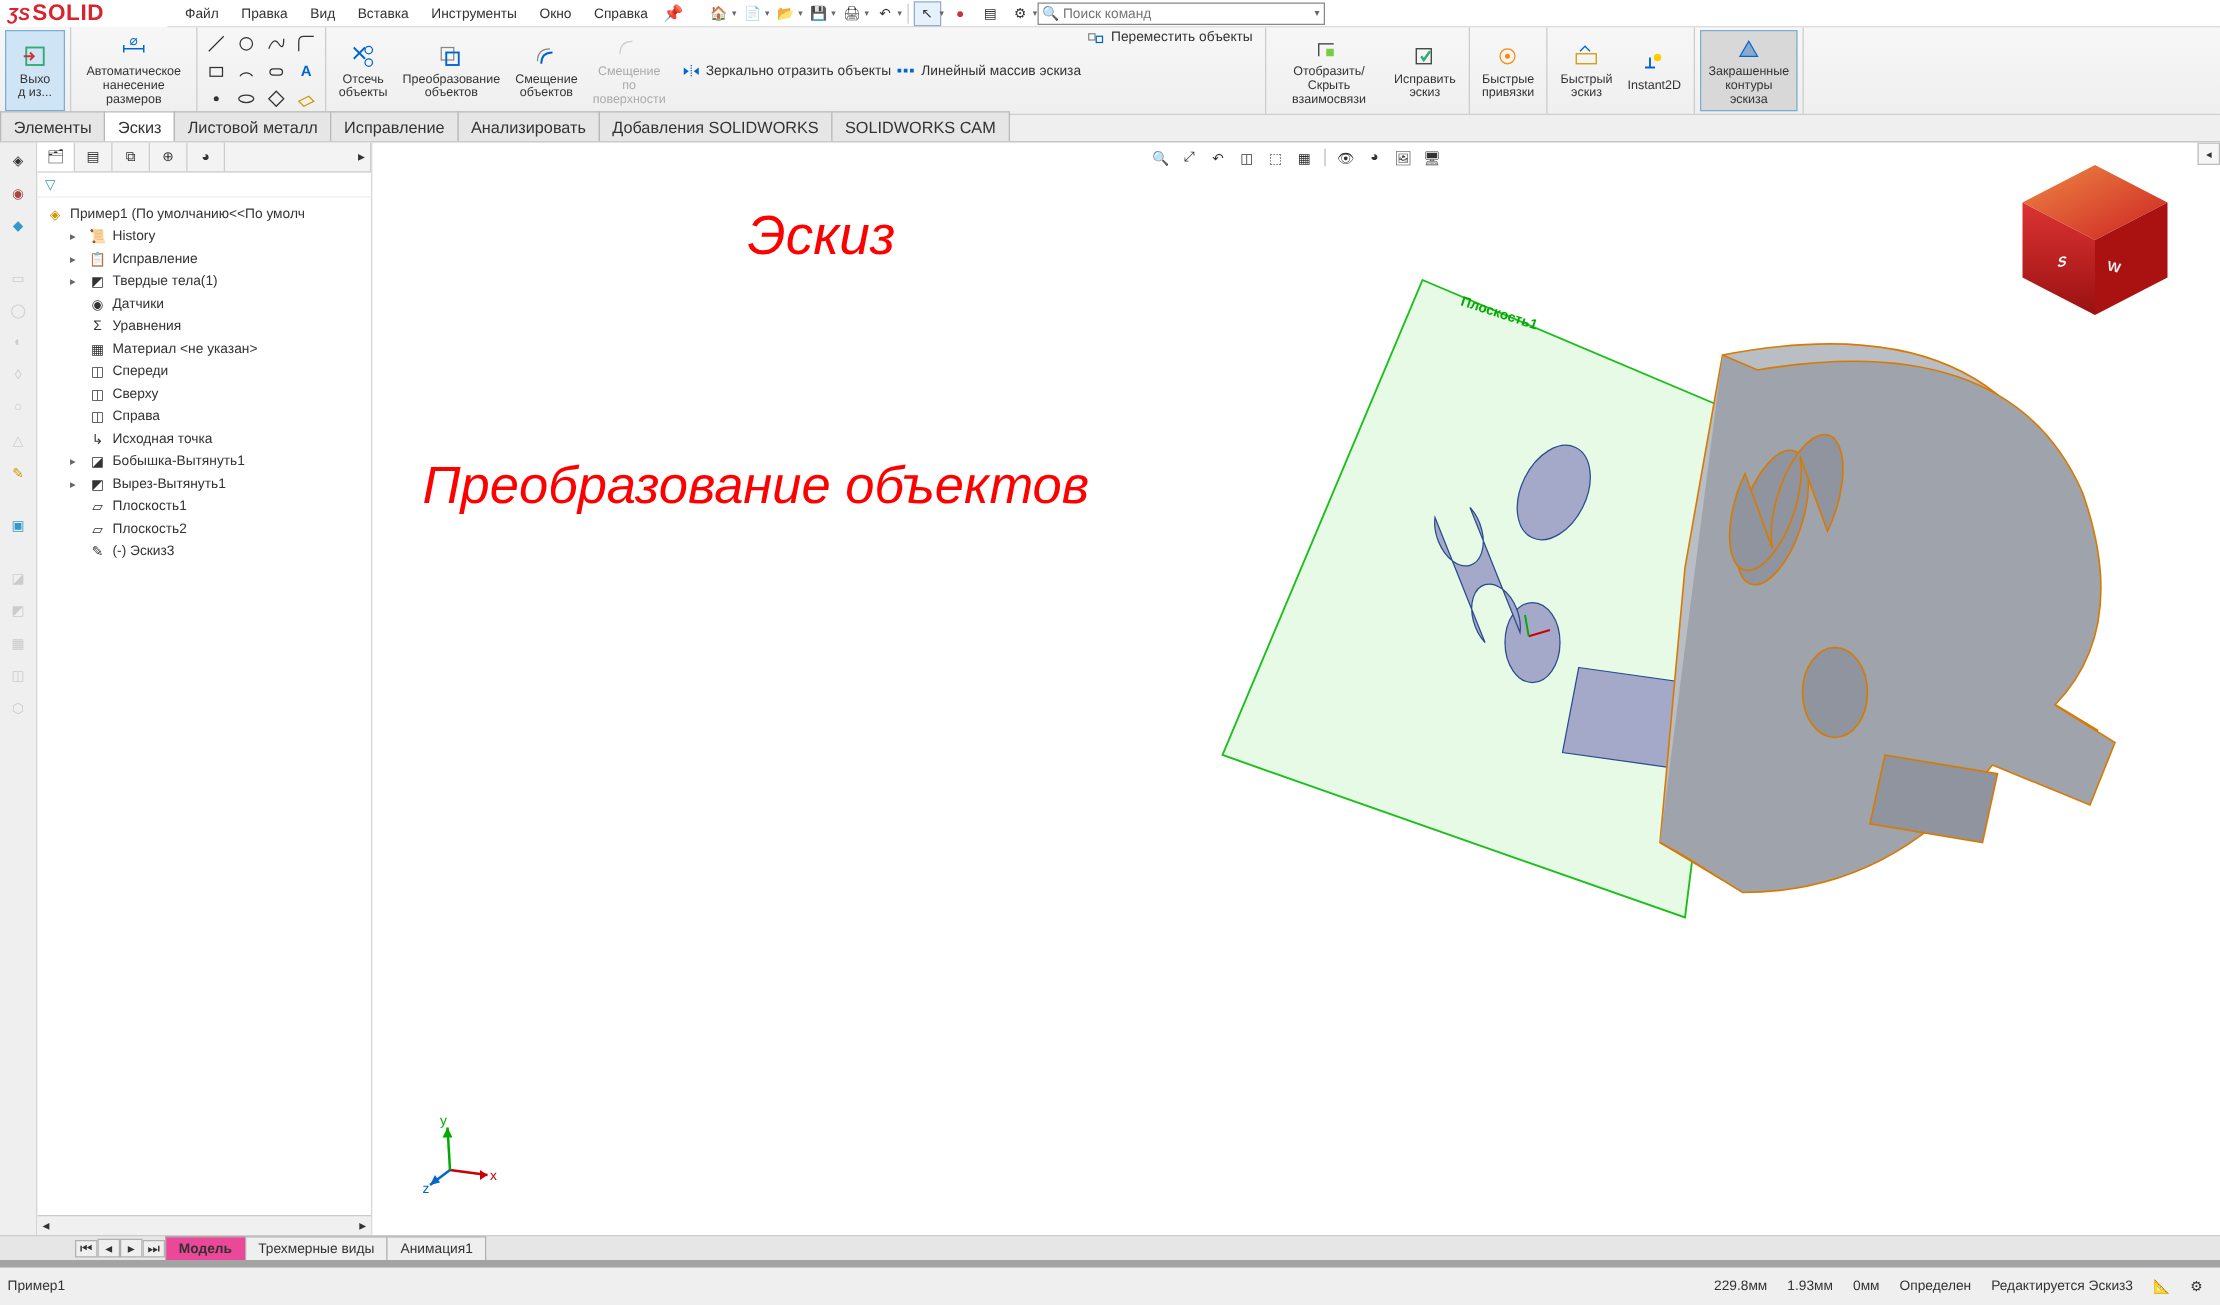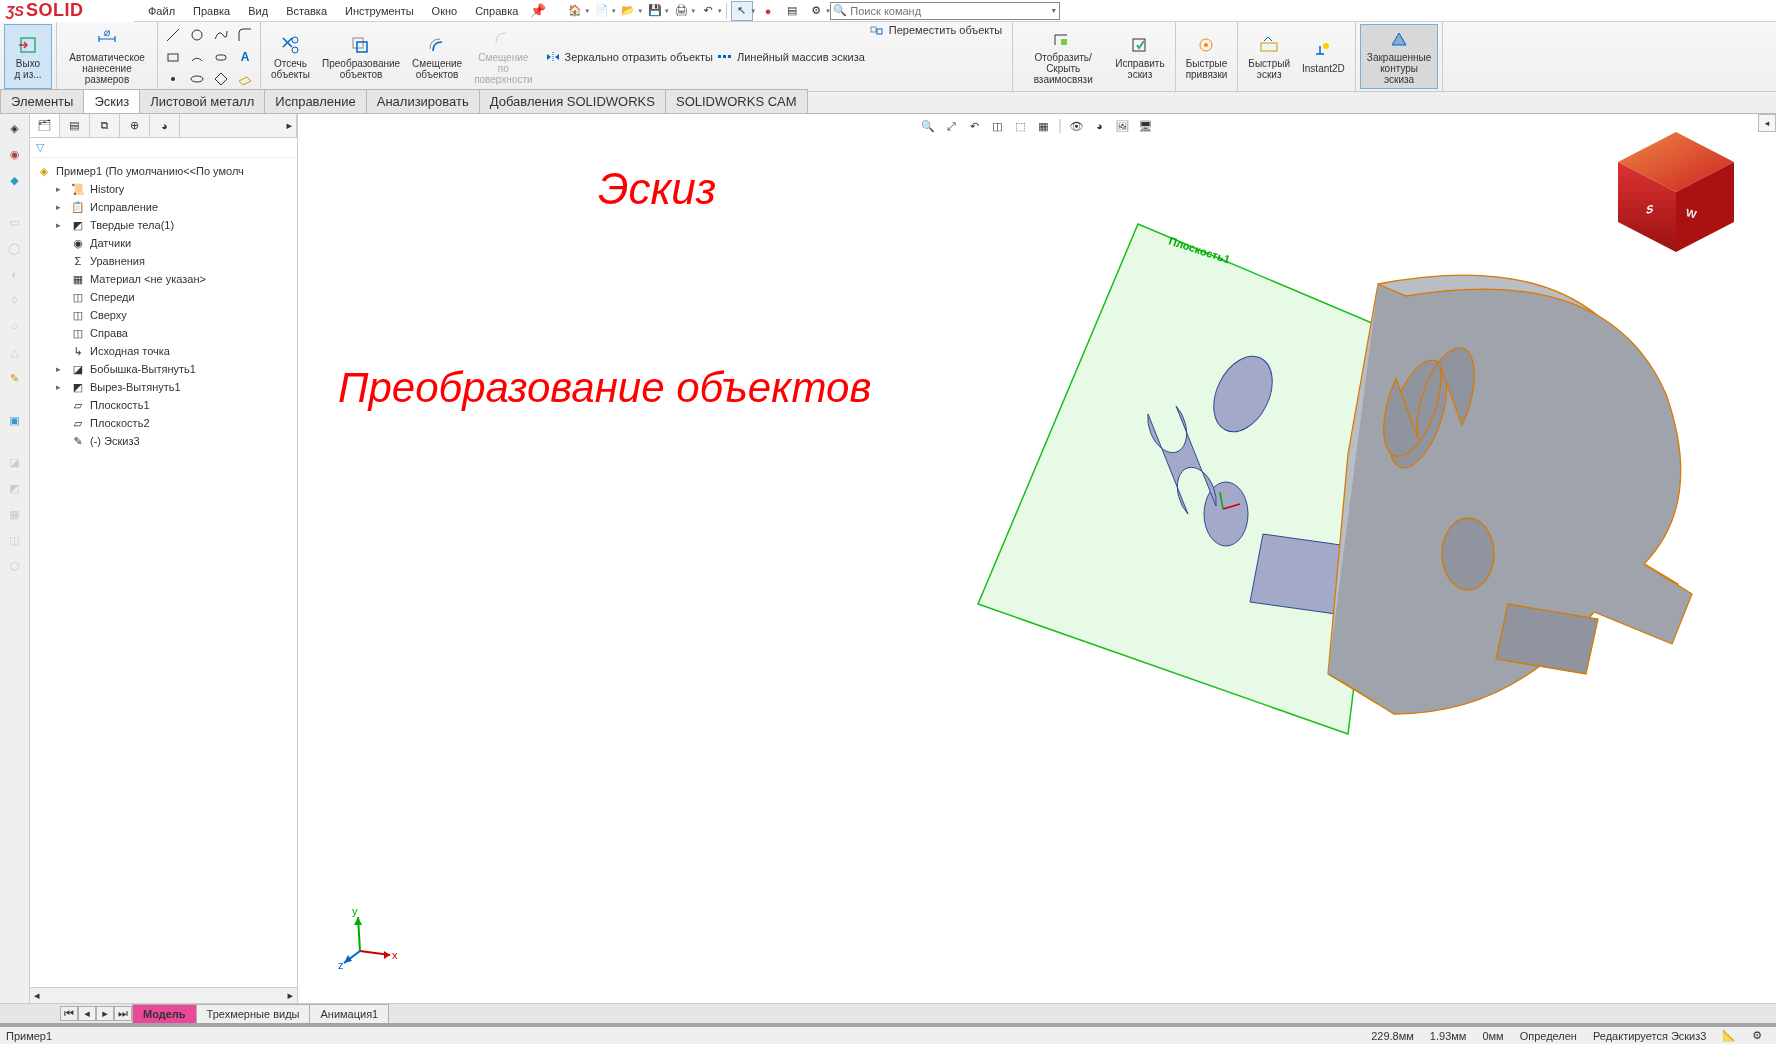--- a/index.html
+++ b/index.html
@@ -45,21 +45,21 @@
 .tree-item.indent1{padding-left:26px;}
 .tree-item .exp{width:10px;font-size:9px;color:#666;}
 .tree-item .ti-ico{width:16px;text-align:center;}
 .viewport{flex:1;position:relative;background:#fff;}
 .view-toolbar{position:absolute;top:0;left:50%;transform:translateX(-50%);display:flex;gap:3px;padding:2px;align-items:center;}
 .view-toolbar .vb{width:20px;height:20px;display:flex;align-items:center;justify-content:center;}
 .view-toolbar .vsep{width:1px;height:14px;background:#bbb;margin:0 3px;}
 .overlay-title{position:absolute;top:50px;left:300px;font-size:44px;font-style:italic;color:#ff0000;font-family:Arial;}
 .overlay-sub{position:absolute;top:250px;left:40px;font-size:42px;font-style:italic;color:#ff0000;font-family:Arial;}
 .triad{position:absolute;bottom:30px;left:40px;}
-.statusbar{height:21px;background:#efefef;border-top:4px solid #a3a3a3;display:flex;align-items:center;padding:0 6px;font-size:11px;}
+.statusbar{height:36px;background:#efefef;border-top:6px solid #a3a3a3;display:flex;align-items:center;padding:0 6px;font-size:11px;}
 .statusbar .sfill{flex:1;}
 .statusbar .sseg{margin:0 8px;}
 .bottom-tabs{height:20px;background:#e6e6e6;border-top:1px solid #ccc;display:flex;align-items:center;padding-left:60px;}
 .bottom-tabs .bt{padding:3px 10px;border:1px solid #b0b0b0;background:#efefef;margin-right:-1px;font-size:11px;}
 .bottom-tabs .bt.active{background:#ec4899;font-weight:bold;}
 .bottom-tabs .nav{width:18px;text-align:center;border:1px solid #b0b0b0;background:#efefef;}
 .sw-cube{position:absolute;top:10px;right:30px;}
 .panel-scroll{position:absolute;bottom:0;left:0;right:0;height:16px;background:#f0f0f0;border-top:1px solid #ccc;}
 svg{overflow:visible;}
 .hidebox{position:absolute;right:0;top:0;width:18px;height:18px;border:1px solid #bbb;background:#f6f6f6;display:flex;align-items:center;justify-content:center;font-size:9px;}

